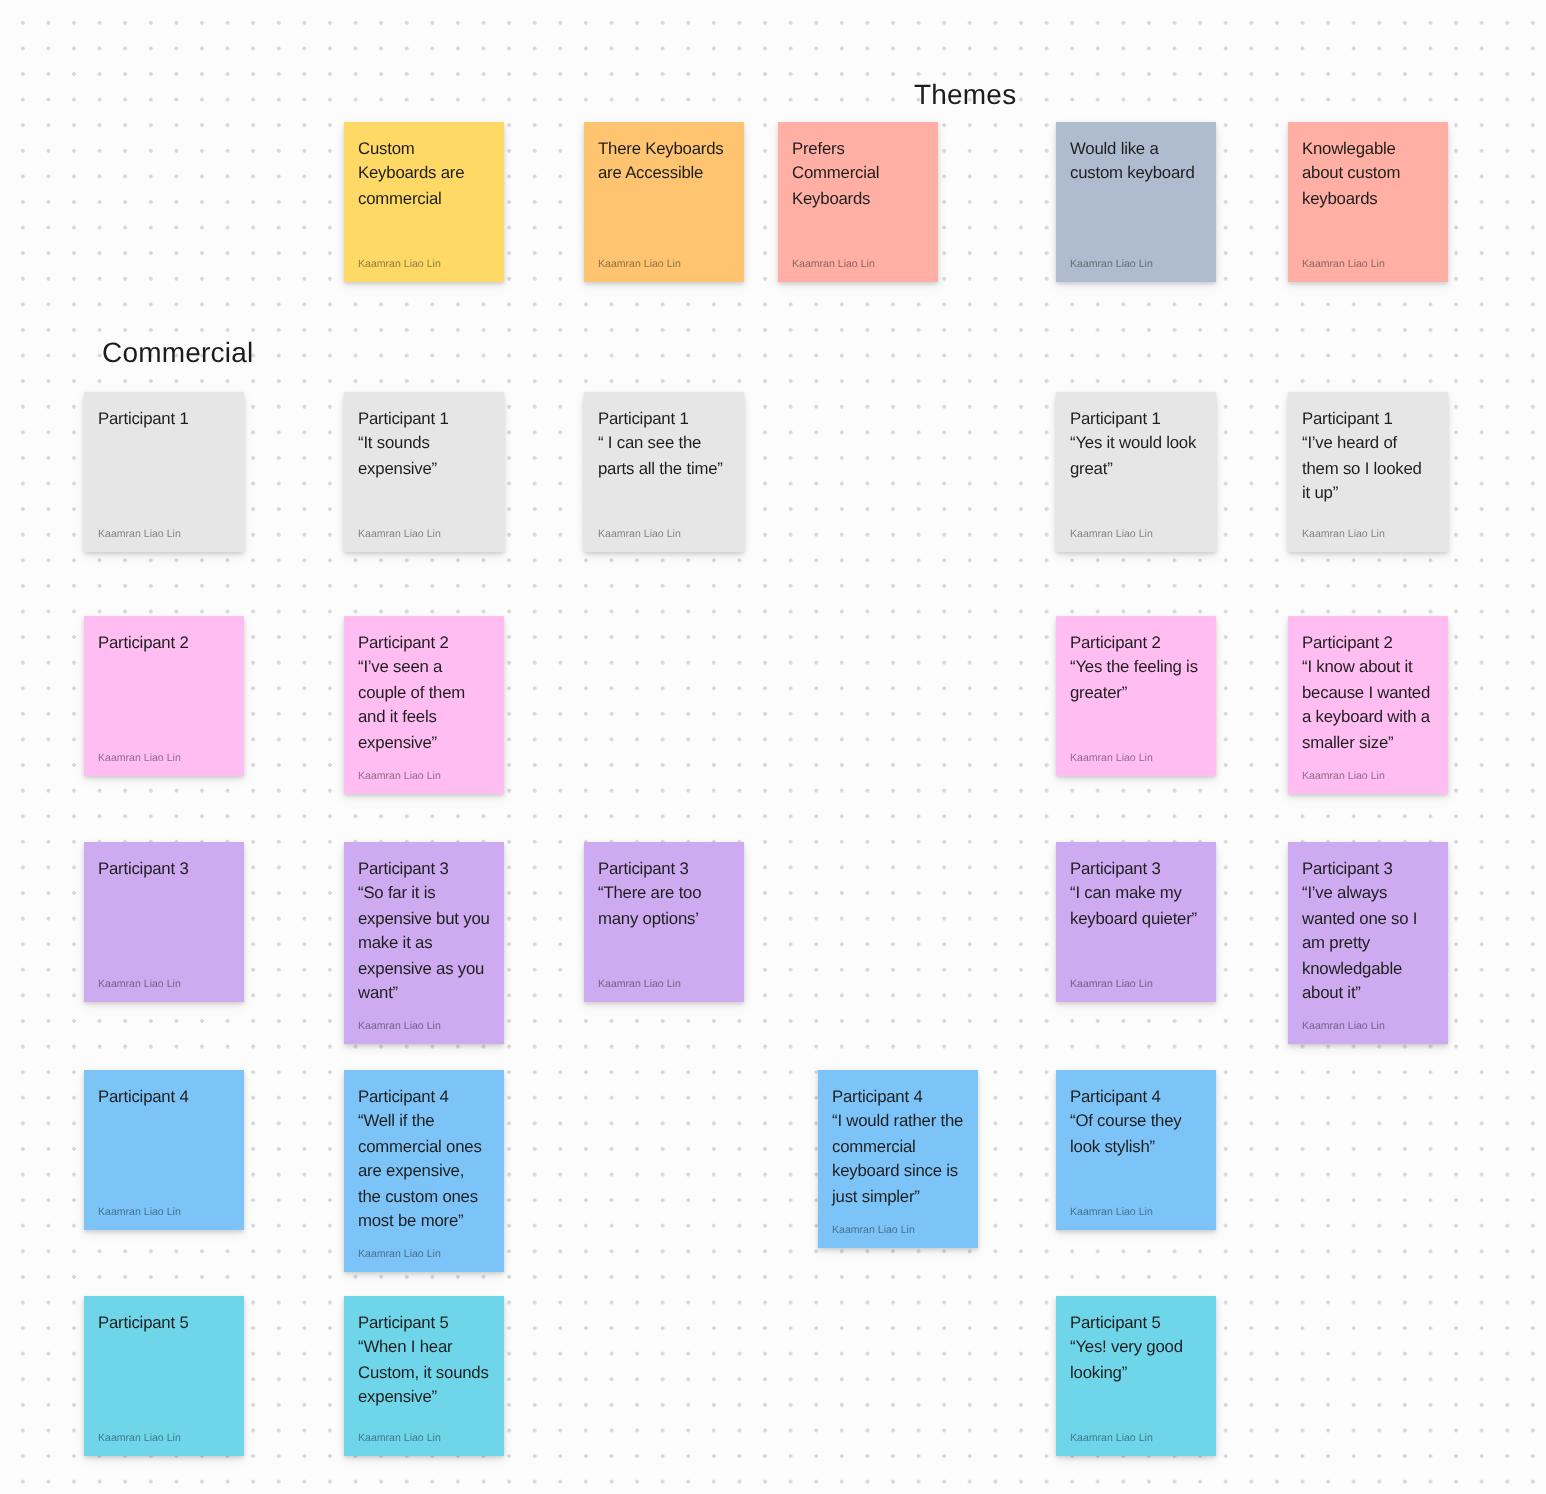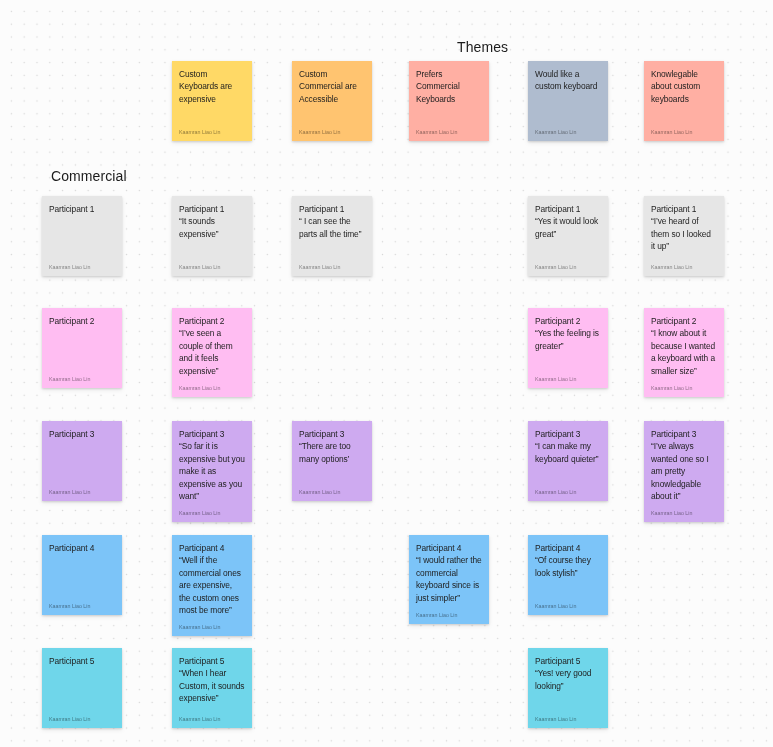--- a/index.html
+++ b/index.html
@@ -63,28 +63,28 @@
   }
 </style>
 </head>
 <body>
 
 <div class="board">
   <div class="board-heading heading-themes">Themes</div>
   <div class="board-heading heading-participant">Commercial</div>
   <div id="notes-layer">
       <div class="note" style="left: 172px; top: 61px; background: rgb(255, 217, 102);">
-        <div class="note-text">Custom Keyboards are expensive</div>
+        <div class="note-text">Custom Keyboards are commercial</div>
         <div class="note-author">Kaamran Liao Lin</div>
       </div>
       <div class="note" style="left: 292px; top: 61px; background: rgb(255, 196, 112);">
-        <div class="note-text">Custom Commercial are Accessible</div>
+        <div class="note-text">There Keyboards are Accessible</div>
         <div class="note-author">Kaamran Liao Lin</div>
       </div>
-      <div class="note" style="left: 409px; top: 61px; background: rgb(255, 175, 163);">
+      <div class="note" style="left: 389px; top: 61px; background: rgb(255, 175, 163);">
         <div class="note-text">Prefers Commercial Keyboards</div>
         <div class="note-author">Kaamran Liao Lin</div>
       </div>
       <div class="note" style="left: 528px; top: 61px; background: rgb(175, 188, 207); gap: 28px;">
         <div class="note-text">Would like a custom keyboard</div>
         <div class="note-author">Kaamran Liao Lin</div>
       </div>
       <div class="note" style="left: 644px; top: 61px; background: rgb(255, 175, 163); justify-content: space-between;">
         <div class="note-text">Knowlegable about custom keyboards</div>
         <div class="note-author">Kaamran Liao Lin</div>

